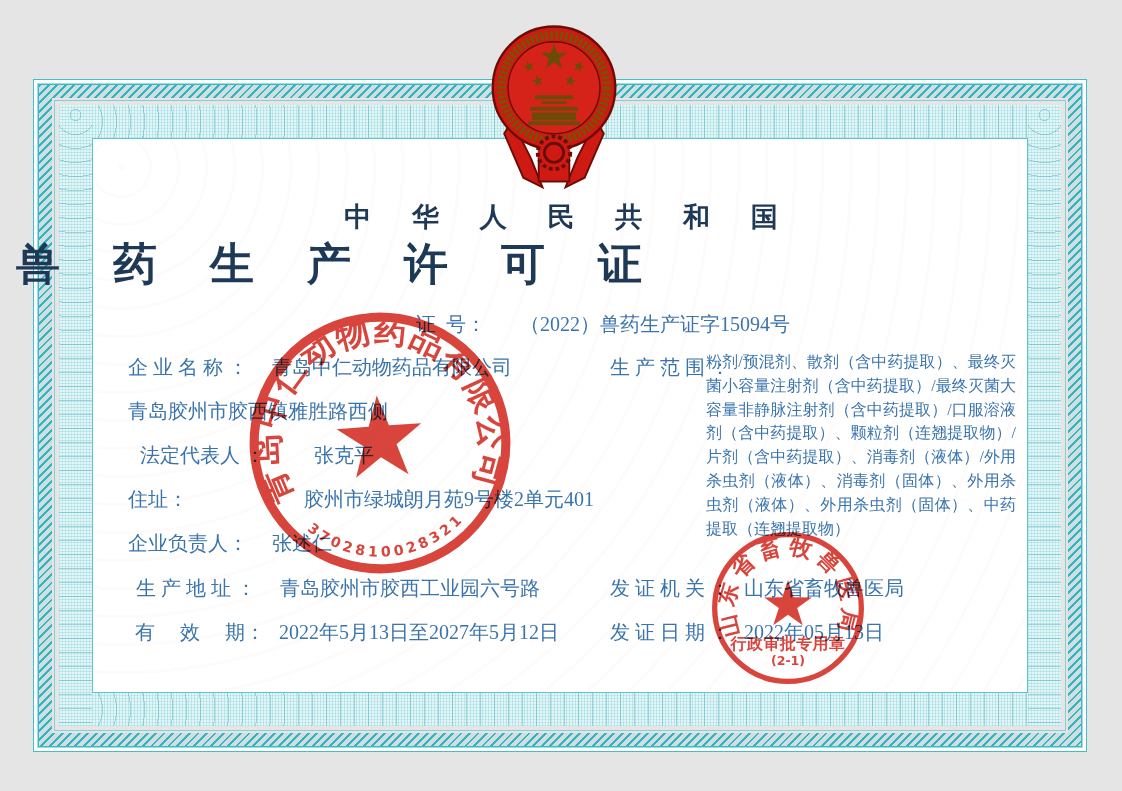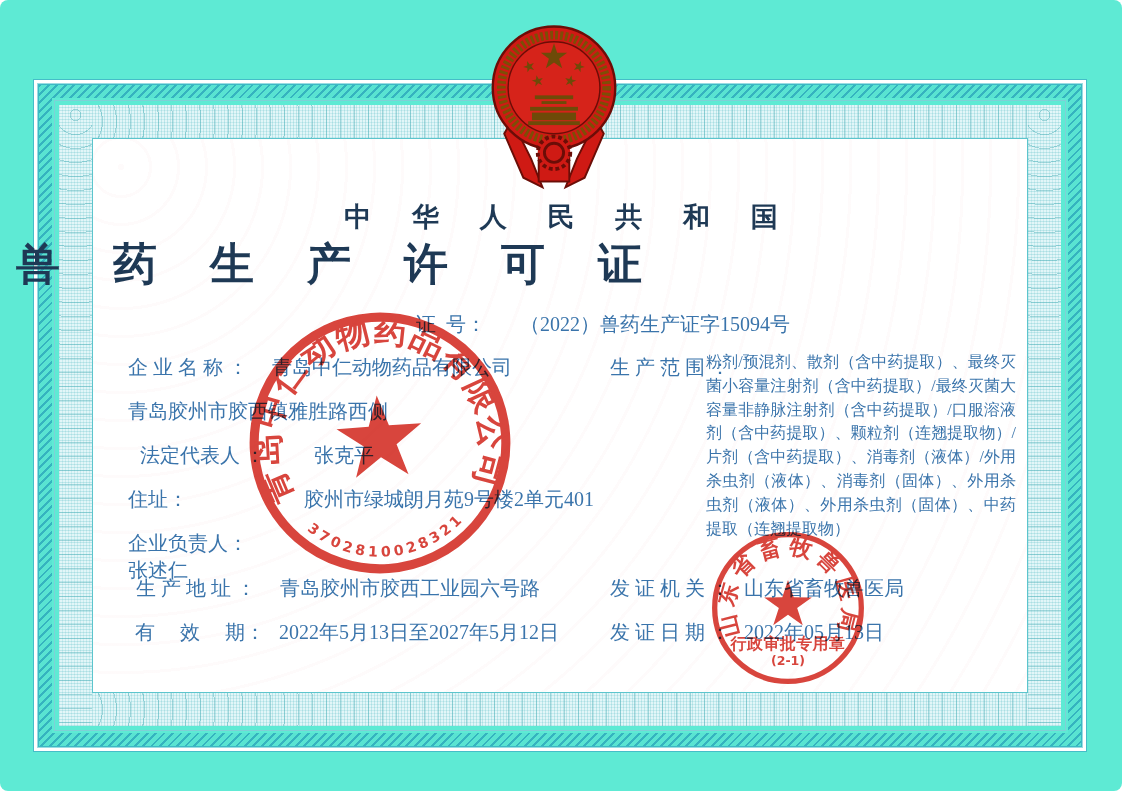--- a/index.html
+++ b/index.html
@@ -1,19 +1,18 @@
 <!DOCTYPE html>
 <html><head>
 <meta charset="utf-8">
 <style>
   html,body{margin:0;padding:0;background:#ffffff;}
   .page{
-    position:relative;width:1122px;height:791px;background:#5eead4;overflow:hidden;
+    position:relative;width:1122px;height:791px;background:#e5e5e5;overflow:hidden;
     font-family:"Liberation Serif","DejaVu Serif",serif;
-    border-radius:8px;
   }
   
   .cert{position:absolute;left:33px;top:79px;width:1054px;height:673px;}
   .frame-outer{position:absolute;inset:0;border:1.5px solid #45bdc8;box-shadow:inset 0 0 0 3px #ffffff, inset 0 0 0 4px #9adde2;}
   .frame-ornament{
     position:absolute;inset:6px;border:13px solid transparent;
     border-image:repeating-linear-gradient(135deg,#35b3bf 0 2px, rgba(53,179,191,0.12) 2px 6px) 13;
   }
   .frame-ornament-line{position:absolute;inset:5px;border:1px solid #3db8c4;}
   .frame-mid-line{position:absolute;inset:21px;border:1px solid #7fd0d7;}
@@ -118,21 +117,21 @@
     <span class="val">青岛胶州市胶西镇雅胜路西侧</span>
   </div>
   <div class="field" style="left:140px;top:442px;gap:30px;">
     <span class="lbl lbl-l">法定代表人 ：</span>
     <span class="val">张克平</span>
   </div>
   <div class="field" style="left:128px;top:486px;gap:32px;">
     <span class="lbl lbl-l">住址：</span>
     <span class="val">胶州市绿城朗月苑9号楼2单元401</span>
   </div>
-  <div class="field" style="left:128px;top:530px;flex-direction:column;">
+  <div class="field" style="left:128px;top:530px;">
     <span class="lbl lbl-l">企业负责人：</span>
     <span class="val">张述仁</span>
   </div>
   <div class="field" style="left:136px;top:575px;">
     <span class="lbl lbl-l">生 产 地 址 ：</span>
     <span class="val">青岛胶州市胶西工业园六号路</span>
   </div>
   <div class="field" style="left:128px;top:619px;margin-left:7px;">
     <span class="lbl lbl-l">有　 效　 期：</span>
     <span class="val">2022年5月13日至2027年5月12日</span>

